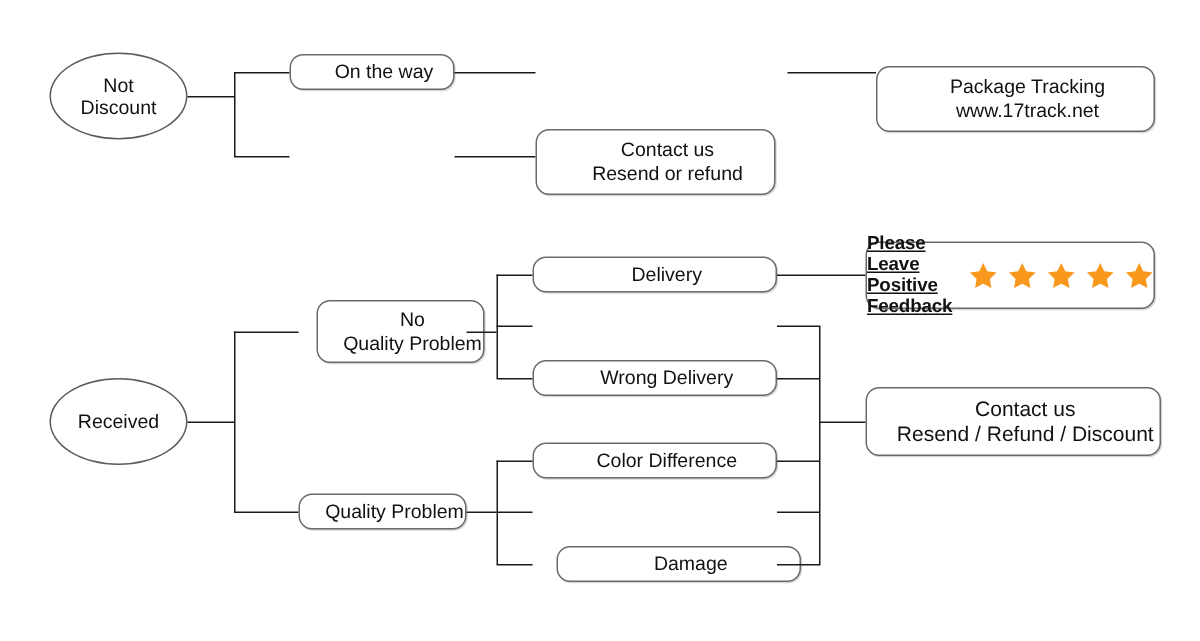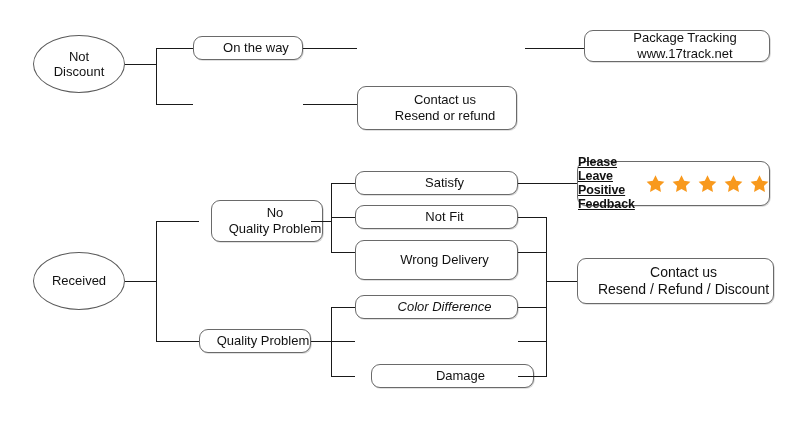--- a/index.html
+++ b/index.html
@@ -112,21 +112,21 @@
   <div class="line h" style="left:156px; top:104px; width:37px;"></div>
 
   <div class="box" style="left:193px; top:36px; width:110px; height:24px;">On the way</div>
 
 
   <div class="line h" style="left:303px; top:48px; width:54px;"></div>
 
 
   <div class="line h" style="left:525px; top:48px; width:59px;"></div>
 
-  <div class="box" style="left:584px; top:30px; width:186px; height:32px;">Package Tracking
+  <div class="box" style="left:584px; top:44px; width:186px; height:44px;">Package Tracking
 www.17track.net</div>
 
   <div class="line h" style="left:303px; top:104px; width:54px;"></div>
 
   <div class="box" style="left:357px; top:86px; width:160px; height:44px;">Contact us
 Resend or refund</div>
 
   <div class="ellipse" style="left:33px; top:252px; width:92px; height:58px;">Received</div>
 
   <div class="line h" style="left:125px; top:281px; width:31px;"></div>
@@ -147,25 +147,24 @@
   <div class="line h" style="left:331px; top:183px; width:24px;"></div>
   <div class="line h" style="left:331px; top:217px; width:24px;"></div>
   <div class="line h" style="left:331px; top:252px; width:24px;"></div>
 
   <div class="line h" style="left:311px; top:341px; width:20px;"></div>
   <div class="line v" style="left:331px; top:307px; height:69px;"></div>
   <div class="line h" style="left:331px; top:307px; width:24px;"></div>
   <div class="line h" style="left:331px; top:341px; width:24px;"></div>
   <div class="line h" style="left:331px; top:376px; width:24px;"></div>
 
-  <div class="box" style="left:355px; top:171px; width:163px; height:24px;">Satisfy</div>
-  <div class="box" style="left:355px; top:205px; width:163px; height:24px;">Not Fit</div>
-  <div class="box" style="left:355px; top:240px; width:163px; height:40px;">Wrong Delivery</div>
-
-  <div class="box" style="left:355px; top:295px; width:163px; height:24px;font-style:italic;">Color Difference</div>
+  <div class="box" style="left:355px; top:171px; width:163px; height:24px;">Delivery</div>
+  <div class="box" style="left:355px; top:240px; width:163px; height:24px;">Wrong Delivery</div>
+
+  <div class="box" style="left:355px; top:295px; width:163px; height:24px;">Color Difference</div>
   <div class="box" style="left:355px; top:364px; width:163px; height:24px;margin-left:16px;">Damage</div>
 
   <div class="line h" style="left:518px; top:183px; width:59px;"></div>
 
   <div class="line h" style="left:518px; top:217px; width:28px;"></div>
   <div class="line h" style="left:518px; top:252px; width:28px;"></div>
   <div class="line h" style="left:518px; top:307px; width:28px;"></div>
   <div class="line h" style="left:518px; top:341px; width:28px;"></div>
   <div class="line h" style="left:518px; top:376px; width:28px;"></div>
   <div class="line v" style="left:546px; top:217px; height:160px;"></div>

